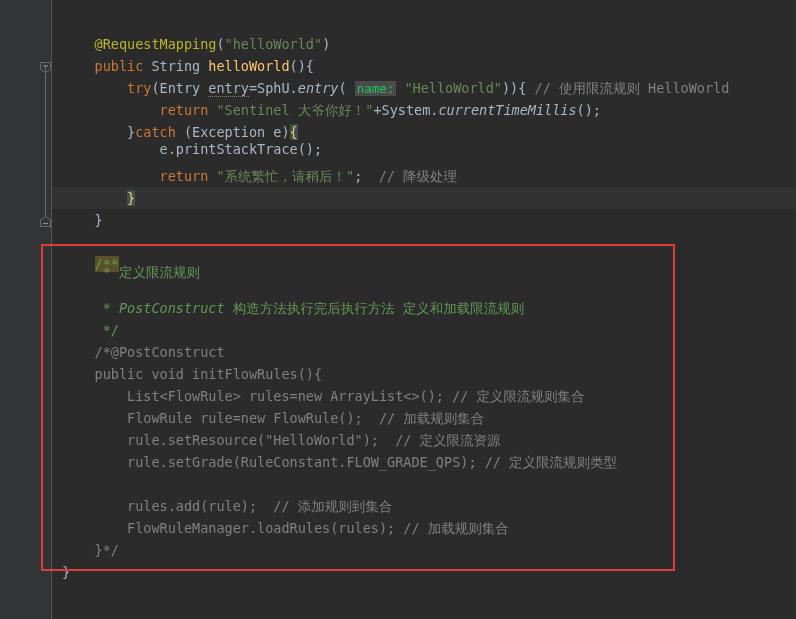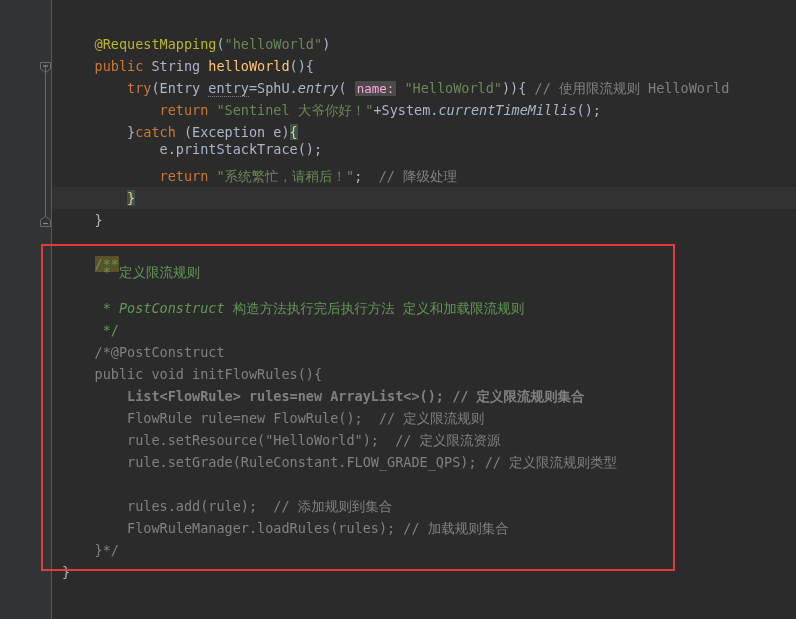--- a/index.html
+++ b/index.html
@@ -118,21 +118,21 @@
     background: #3b514d;
     color: #ffc66d;
   }
   
   .sel-hl {
     background: #5a5129;
   }
   
   .inlay {
     background: #4a4a4a;
-    color: #f9a8d4;
+    color: #22c55e;
     border-radius: 0;
     padding: 0 2px;
     font-size: 12.5px;
   }
 
   
   .red-box {
     position: absolute;
     border: 2px solid #e03c3c;
     z-index: 10;
@@ -203,22 +203,22 @@
       <div class="line" style="top: 165px;"><span class="t-plain">            </span><span class="t-keyword">return</span><span class="t-plain"> </span><span class="t-string">"系统繁忙，请稍后！"</span><span class="t-plain">;  </span><span class="t-comment">// 降级处理</span></div>
       <div class="line caret-line" style="top: 187px;"><span class="t-plain">        </span><span class="brace-hl">}</span></div>
       <div class="line" style="top: 209px;"><span class="t-plain">    }</span></div>
       <div class="line" style="top: 231px;"></div>
       <div class="line" style="top: 253px;"><span class="t-plain">    </span><span class="t-doc sel-hl">/**</span></div>
       <div class="line" style="top: 261px;"><span class="t-doc">     * 定义限流规则</span></div>
       <div class="line" style="top: 297px;"><span class="t-doc">     * </span><span class="t-doctag">PostConstruct</span><span class="t-doc"> 构造方法执行完后执行方法 定义和加载限流规则</span></div>
       <div class="line" style="top: 319px;"><span class="t-doc">     */</span></div>
       <div class="line" style="top: 341px;"><span class="t-comment">    /*@PostConstruct</span></div>
       <div class="line" style="top: 363px;"><span class="t-comment">    public void initFlowRules(){</span></div>
-      <div class="line" style="top: 385px; font-weight: bold;"><span class="t-comment">        List&lt;FlowRule&gt; rules=new ArrayList&lt;&gt;(); // 定义限流规则集合</span></div>
-      <div class="line" style="top: 407px;"><span class="t-comment">        FlowRule rule=new FlowRule();  // 定义限流规则</span></div>
+      <div class="line" style="top: 385px;"><span class="t-comment">        List&lt;FlowRule&gt; rules=new ArrayList&lt;&gt;(); // 定义限流规则集合</span></div>
+      <div class="line" style="top: 407px;"><span class="t-comment">        FlowRule rule=new FlowRule();  // 加载规则集合</span></div>
       <div class="line" style="top: 429px;"><span class="t-comment">        rule.setResource("HelloWorld");  // 定义限流资源</span></div>
       <div class="line" style="top: 451px;"><span class="t-comment">        rule.setGrade(RuleConstant.FLOW_GRADE_QPS); // 定义限流规则类型</span></div>
       <div class="line" style="top: 495px;"><span class="t-comment">        rules.add(rule);  // 添加规则到集合</span></div>
       <div class="line" style="top: 517px;"><span class="t-comment">        FlowRuleManager.loadRules(rules); // 加载规则集合</span></div>
       <div class="line" style="top: 539px;"><span class="t-comment">    }*/</span></div>
       <div class="line" style="top: 561px;"><span class="t-plain">}</span></div>
       <div class="line" style="top: 583px;"></div>
     </div>
 
   <div class="red-box" id="redbox" style="left: 41px; top: 244px; width: 634px; height: 327px; border-color: rgb(224, 60, 60);"></div>

